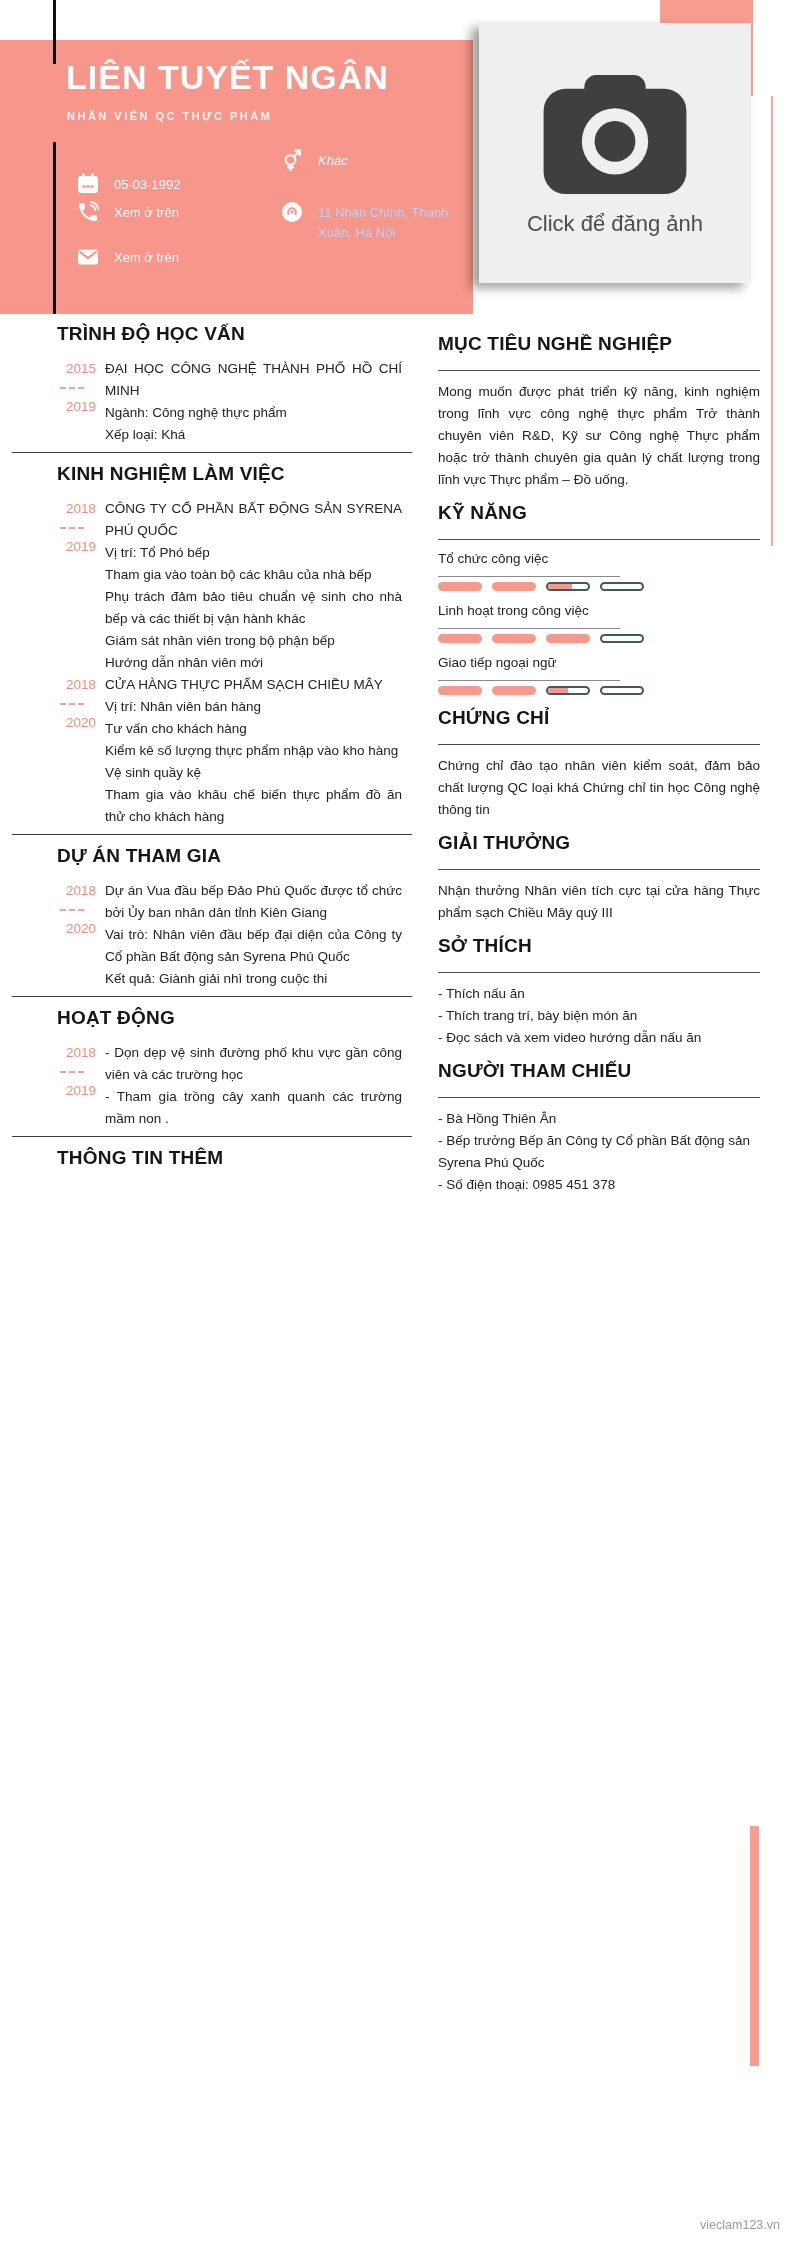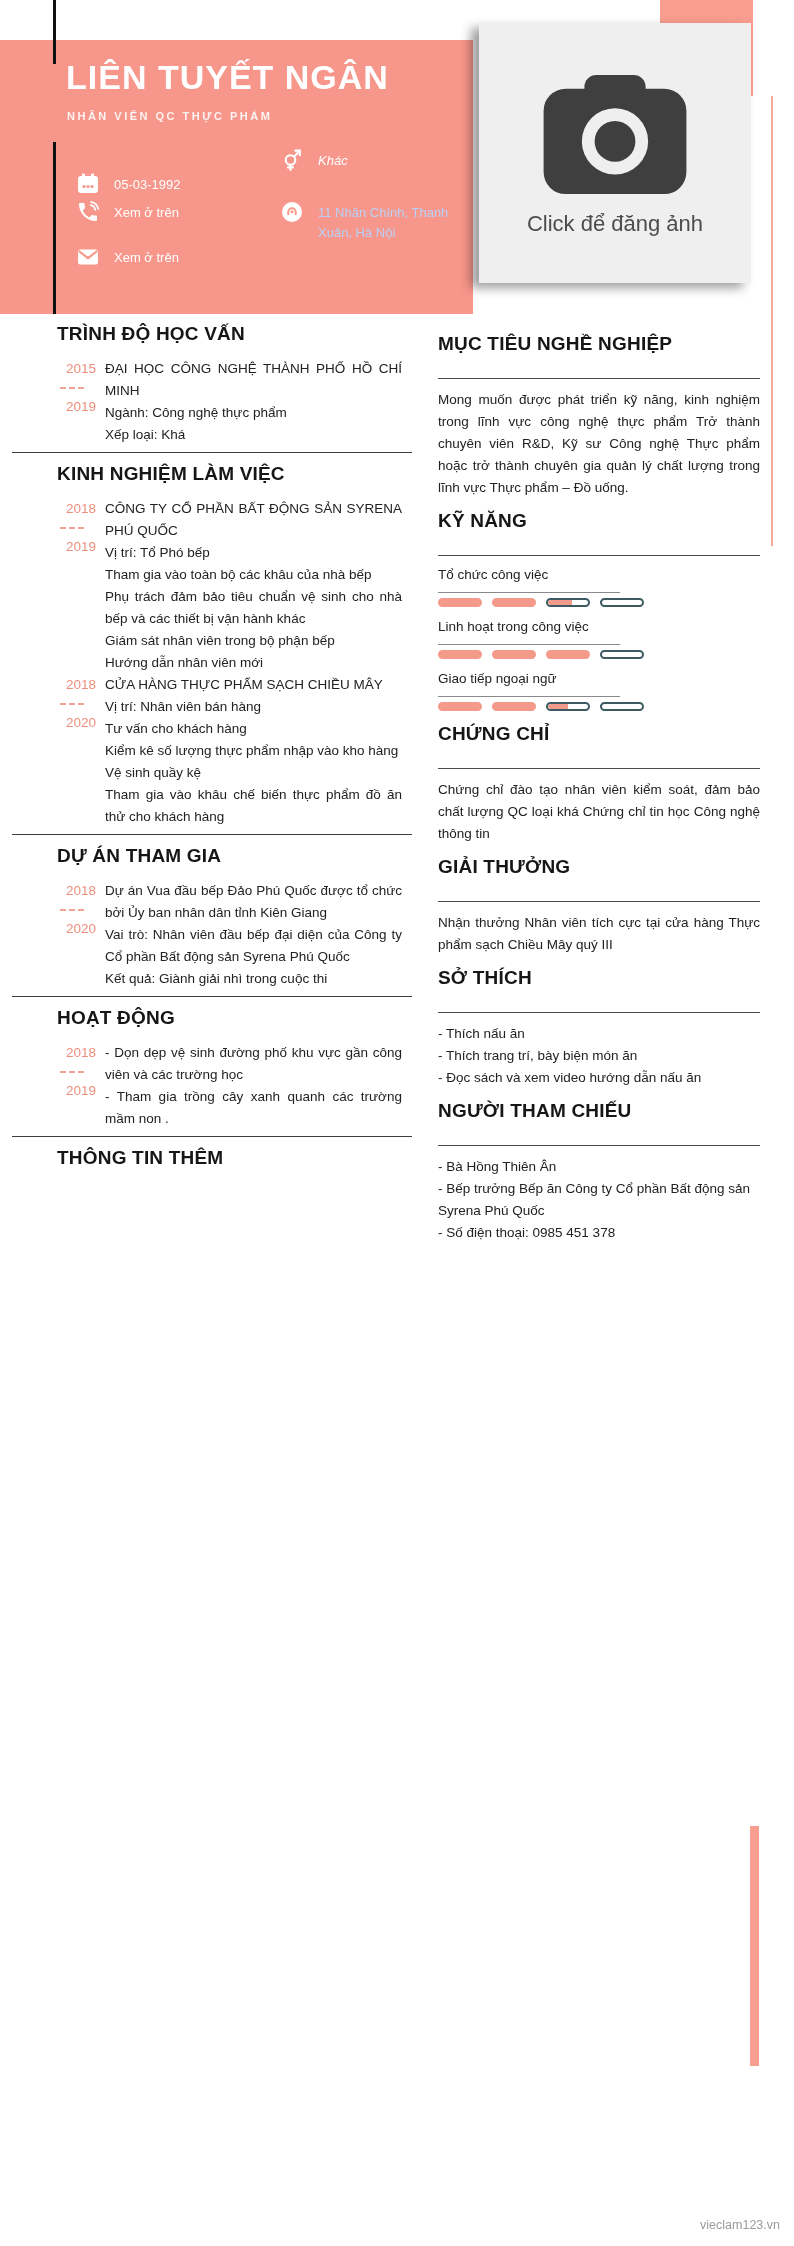--- a/index.html
+++ b/index.html
@@ -51,21 +51,21 @@
   .left-col{position:absolute;left:0;top:318px;width:400px;margin-left:12px;}
   .right-col{position:absolute;left:438px;top:322px;width:322px;}
   .sec-title{font-size:19px;font-weight:bold;color:#161616;line-height:24px;letter-spacing:.2px;}
   .left-col .sec-title{margin:4px 0 12px 45px;}
   .l-divider{border-top:1px solid var(--divider);margin:6px 0 9px 0;width:400px;}
   .entry{display:flex;margin:0 0 0 0;}
   .period{width:48px;margin-left:45px;flex:none;color:var(--year);font-size:13.5px;line-height:22px;text-align:center;}
   .period .dash{width:24px;border-top:2px dashed var(--dash);margin:7px 0 7px 3px;}
   .entry .content{width:297px;font-size:13.5px;line-height:22px;text-align:justify;color:var(--ink);}
   .entry .content .cline{min-height:22px;}
-  .right-col .sec-title{border-bottom:1.5px solid var(--underline);padding-bottom:22px;margin:10px 0 10px 0;}
+  .right-col .sec-title{border-bottom:1.5px solid var(--underline);padding-bottom:14px;margin:10px 0 10px 0;}
   .para{font-size:13.5px;line-height:22px;text-align:justify;color:var(--ink);margin-bottom:2px;}
   .rlist{font-size:13.5px;line-height:22px;color:var(--ink);}
   .skill{margin-bottom:11px;}
   .skill-name{width:182px;border-bottom:1px solid var(--skill-underline);font-size:13.5px;line-height:17px;padding-bottom:9px;color:var(--ink);}
   .pills{display:flex;gap:10px;margin-top:5px;}
   .pill{width:44px;height:9px;border-radius:5px;border:2px solid var(--pill-border);background:#fff;box-sizing:border-box;overflow:hidden;}
   .pill.full{border-color:var(--pill-fill);background:var(--pill-fill);}
   .pill .fillbar{height:100%;background:var(--pill-fill);border-radius:3px 0 0 3px;}
   .footer-brand{position:absolute;right:14px;top:2218px;font-size:12.5px;color:var(--footer);}
 </style>

